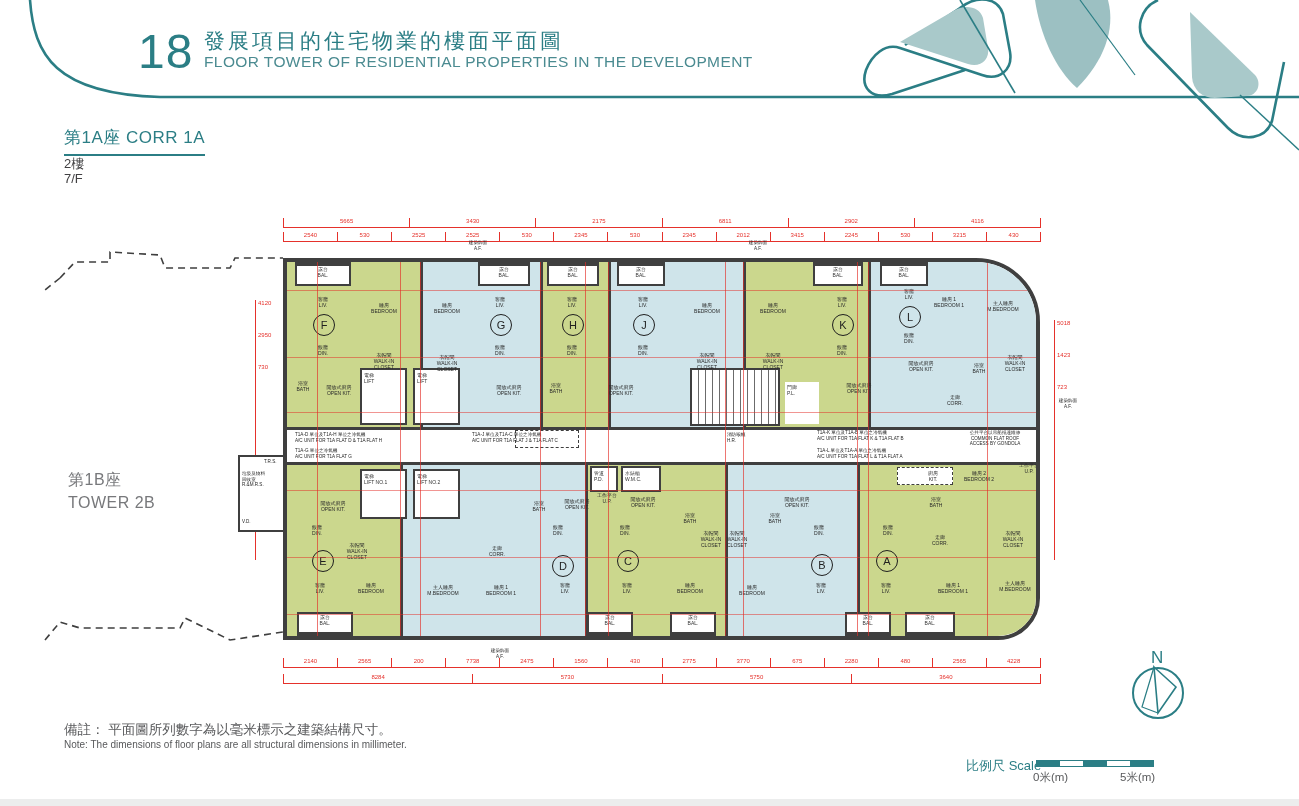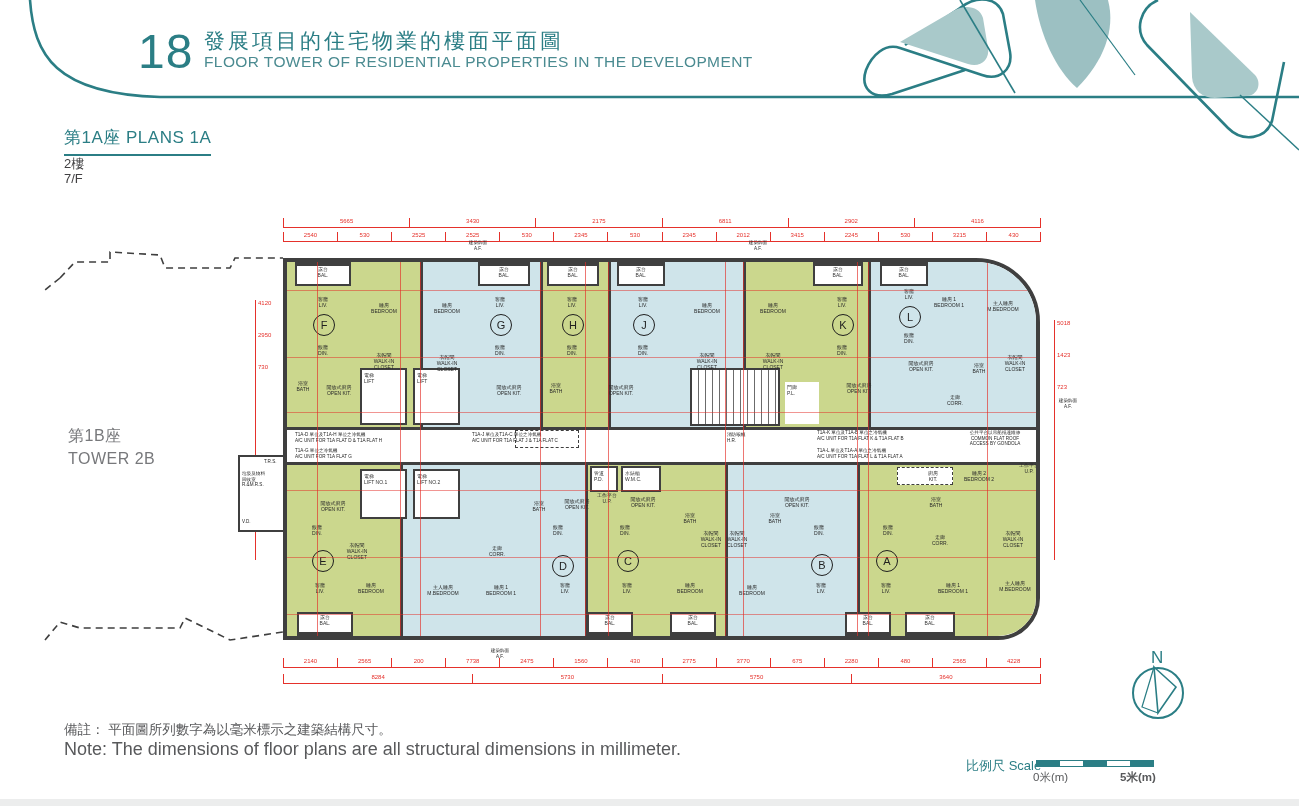--- a/index.html
+++ b/index.html
@@ -6,32 +6,32 @@
   body{width:1299px;height:806px;position:relative;background:#fff;overflow:hidden;
        font-family:"Liberation Sans",sans-serif;color:#414042;}
   .abs{position:absolute;}
   
   #hdr-num{left:138px;top:24px;font-size:48px;font-weight:500;color:#2b7e85;letter-spacing:1px;}
   #hdr-zh{left:204px;top:27px;font-size:21px;color:#2b7e85;letter-spacing:3px;}
   #hdr-en{left:204px;top:53px;font-size:15.5px;color:#4b8b91;letter-spacing:.4px;}
   #tower-head{left:64px;top:126px;font-size:17px;color:#2b7e85;border-bottom:2px solid #2b7e85;padding-bottom:5px;letter-spacing:.5px;}
   #floor-zh{left:64px;top:155px;font-size:13px;}
   #floor-en{left:64px;top:171px;font-size:13px;}
-  #t1b{left:68px;top:424px;font-size:16px;color:#77787b;line-height:1.45;letter-spacing:.5px;}
+  #t1b{left:68px;top:468px;font-size:16px;color:#77787b;line-height:1.45;letter-spacing:.5px;}
   
   #note-zh{left:64px;top:721px;font-size:13.5px;color:#58595b;}
-  #note-en{left:64px;top:739px;font-size:18px;color:#58595b;text-align:center;}
+  #note-en{left:64px;top:739px;font-size:10px;color:#58595b;text-align:center;}
   
   #scale-lab{left:966px;top:757px;font-size:13px;color:#2b7e85;}
   #scale-bar{left:1036px;top:760px;width:118px;height:7px;display:flex;}
   #scale-bar i{flex:1;}
   #scale-bar i:nth-child(odd){background:#2b7e85;}
   #scale-bar i:nth-child(even){background:#fff;border-top:1px solid #2b7e85;border-bottom:1px solid #2b7e85;}
   #scale-0{left:1033px;top:770px;font-size:11.5px;color:#58595b;}
-  #scale-5{left:1120px;top:770px;font-size:11.5px;color:#58595b;font-weight:bold;}
+  #scale-5{left:1120px;top:770px;font-size:11.5px;color:#58595b;}
   #page-foot{left:0;top:799px;width:1299px;height:7px;background:#eceded;}
   
   #plan{left:40px;top:210px;width:1065px;height:500px;}
   #bldg{position:absolute;left:243px;top:48px;width:749px;height:374px;border:4px solid #3f3f3f;
         border-radius:0 64px 42px 0;background:#fff;overflow:hidden;}
   .band{position:absolute;left:0;width:749px;display:flex;}
   #band-top{top:0;height:165px;}
   #band-bot{top:203px;height:171px;}
   .unit{position:relative;height:100%;border-left:3px solid #3f3f3f;box-sizing:border-box;}
   .unit:first-child{border-left:none;}
@@ -71,21 +71,21 @@
   <path d="M960,0 L1015,93" fill="none" stroke="#2b7e85" stroke-width="1.6"></path>
   <path d="M1158,0 C1140,8 1134,30 1147,45 L1228,128 C1243,143 1266,139 1272,121 L1284,62" fill="none" stroke="#2b7e85" stroke-width="2.6"></path>
   <path d="M1190,12 L1255,75 C1262,83 1258,95 1247,96 L1215,98 C1202,98 1193,90 1192,77 Z" fill="#a9c9ca"></path>
   <path d="M1080,0 L1135,75" fill="none" stroke="#2b7e85" stroke-width="1.2"></path>
   <path d="M1299,150 L1240,95" fill="none" stroke="#2b7e85" stroke-width="1.4"></path>
 </svg>
 
 <div class="abs" id="hdr-num">18</div>
 <div class="abs" id="hdr-zh">發展項目的住宅物業的樓面平面圖</div>
 <div class="abs" id="hdr-en">FLOOR TOWER OF RESIDENTIAL PROPERTIES IN THE DEVELOPMENT</div>
-<div class="abs" id="tower-head"><span>第1A座</span>&nbsp;<span>PLANS 1A</span></div>
+<div class="abs" id="tower-head"><span>第1A座</span>&nbsp;<span>CORR 1A</span></div>
 <div class="abs" id="floor-zh">2樓</div>
 <div class="abs" id="floor-en">7/F</div>
 <div class="abs" id="t1b"><span>第1B座</span><br><span>TOWER 2B</span></div>
 
 <div class="abs" id="plan">
 
   <svg class="abs" style="left:0;top:0" width="1065" height="500" viewBox="0 0 1065 500">
     <path class="dash1b" d="M20,68 L35,52 L70,52 L70,42 L120,45 L125,58 L190,58 L195,48 L243,48"></path>
     <path class="dash1b" d="M5,430 L20,412 L40,418 L140,418 L145,408 L190,430 L243,422"></path>
     <path class="dash1b" d="M20,68 L5,80"></path>

